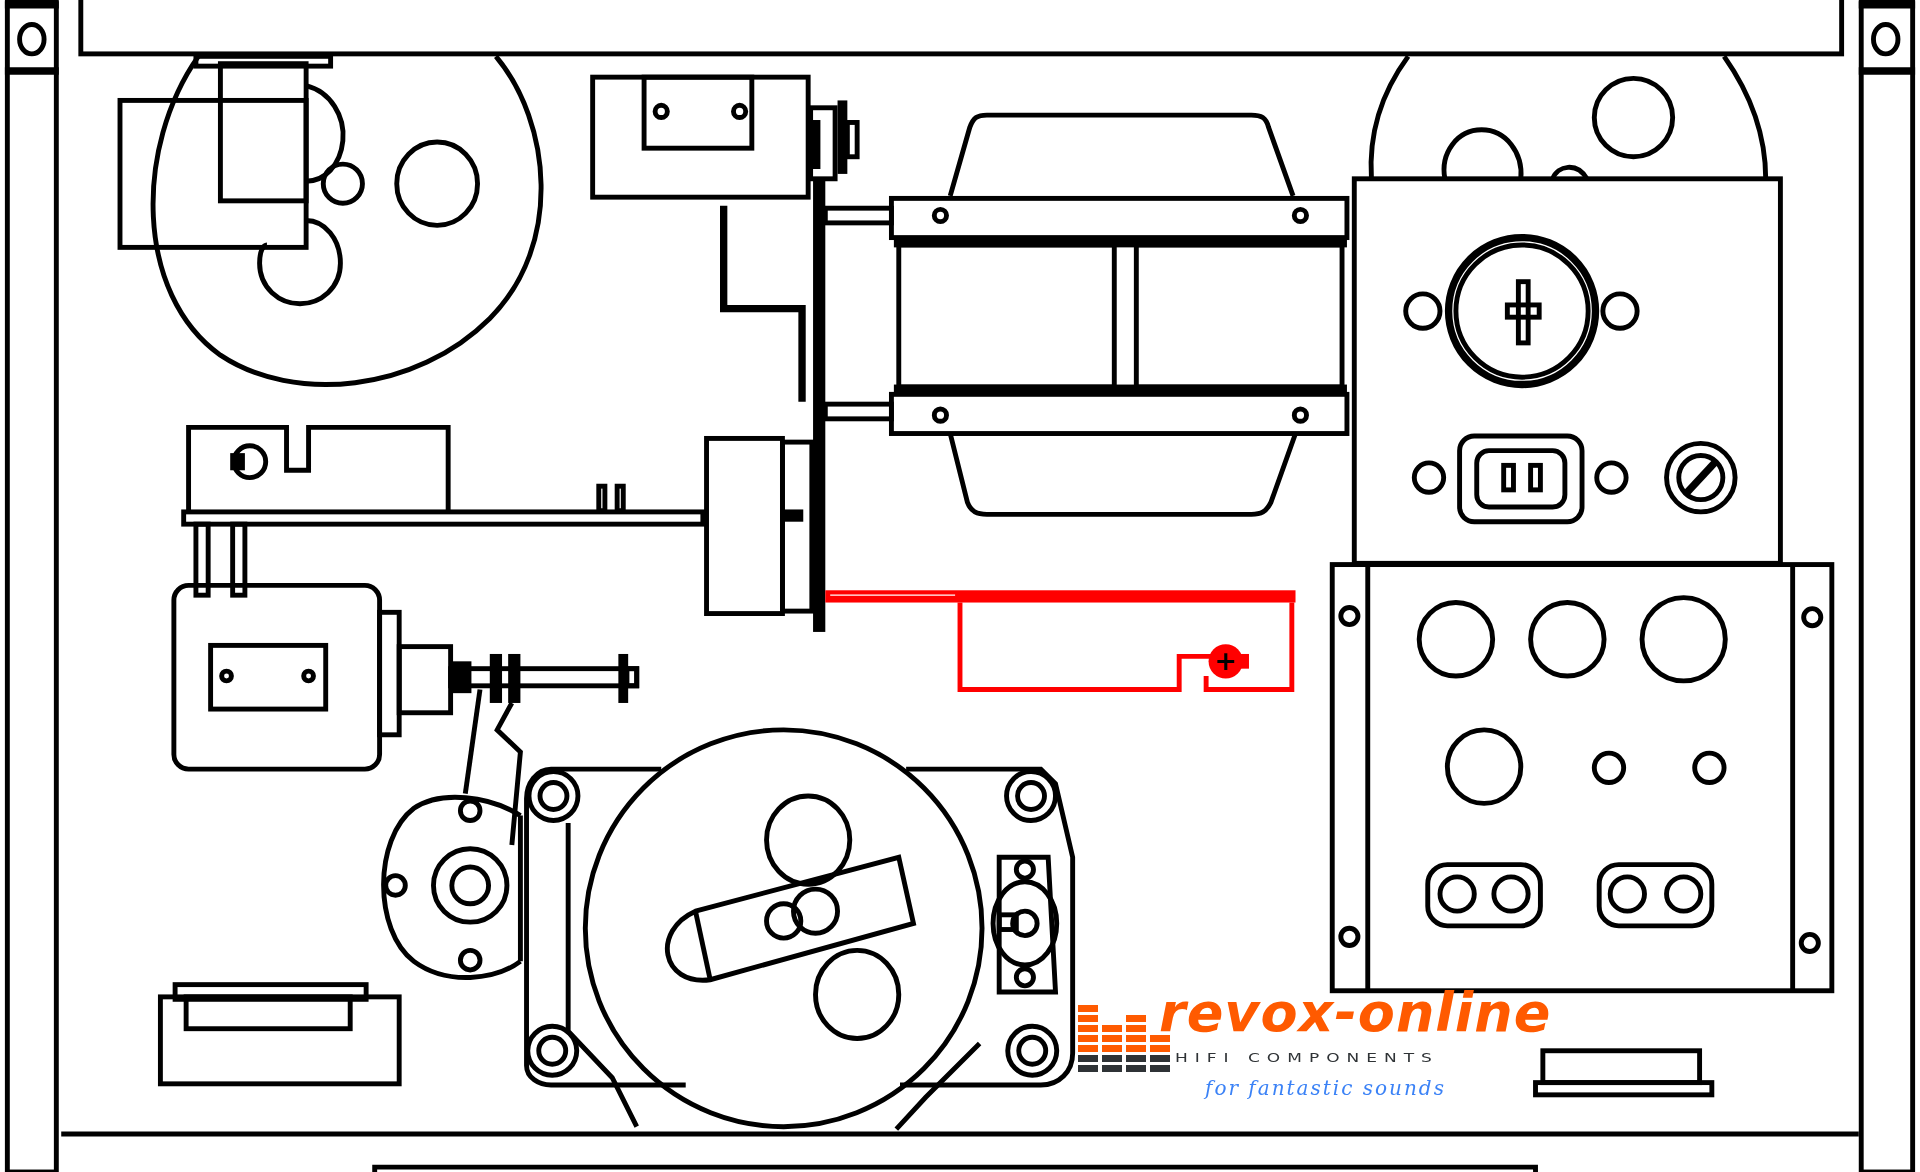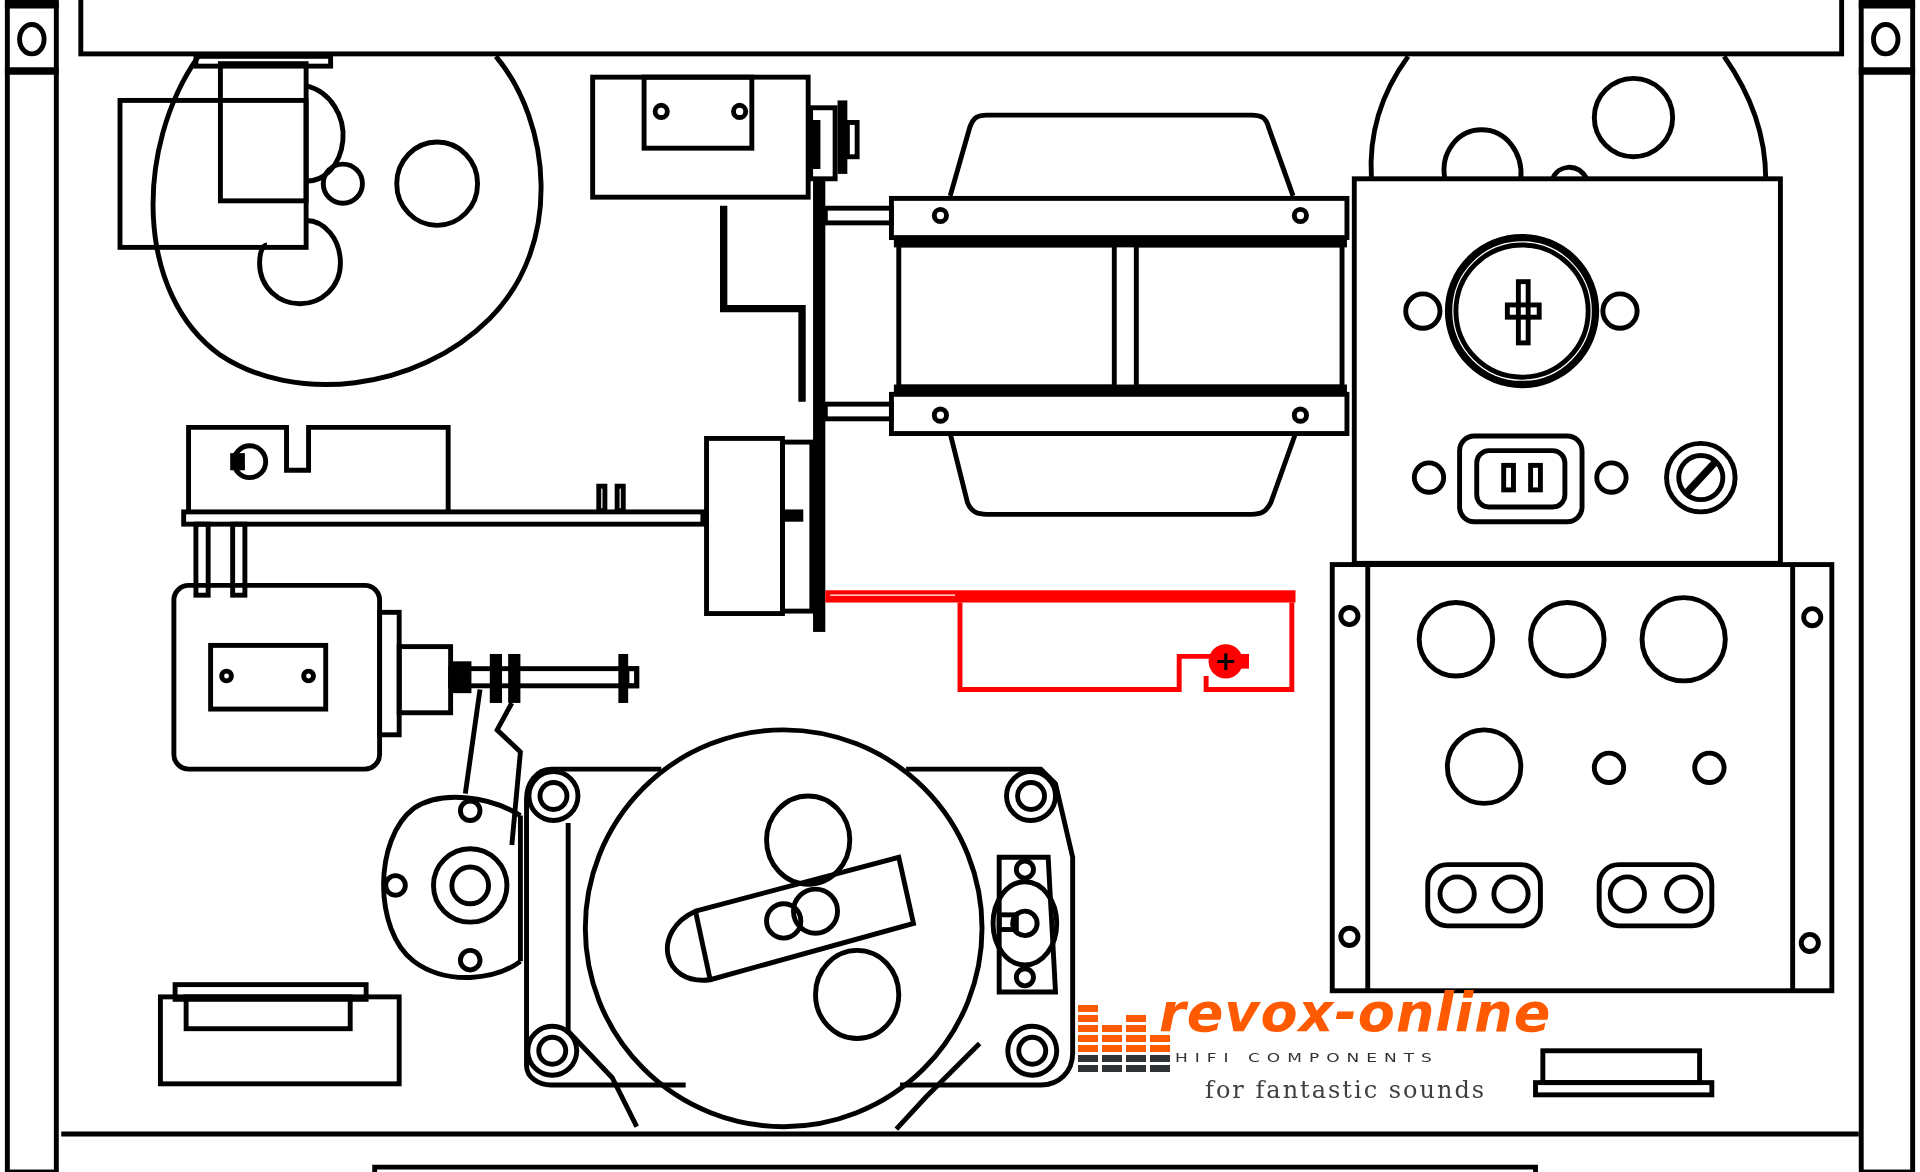--- a/index.html
+++ b/index.html
@@ -4,21 +4,21 @@
 <style>
   html, body { margin: 0; padding: 0; background: #ffffff; }
   body { width: 1920px; height: 1172px; overflow: hidden; position: relative; font-family: "DejaVu Sans", sans-serif; }
   #diagram { position: absolute; left: 0; top: 0; width: 1920px; height: 1172px; }
   .ln { fill: none; stroke: #000; stroke-width: 4; stroke-linejoin: miter; }
   .thick { fill: none; stroke: #000; stroke-width: 6; }
   .fillk { fill: #000; stroke: none; }
   .wire { fill: none; stroke: #ff0000; stroke-width: 4; }
   .brand-main { position: absolute; left: 1159px; top: 986px; font-family: "DejaVu Sans", sans-serif; font-weight: bold; font-style: italic; font-size: 54px; letter-spacing: 1px; line-height: 1; }
   .brand-sub { position: absolute; left: 1175px; top: 1051px; font-family: "DejaVu Sans", sans-serif; font-size: 17px; letter-spacing: 7px; line-height: 1; transform: scaleY(0.75); transform-origin: left top; }
-  .brand-tag { position: absolute; left: 1205px; top: 1078px; font-family: "DejaVu Serif", serif; font-size: 24px; letter-spacing: 2px; line-height: 1; color: #404040; }
+  .brand-tag { position: absolute; left: 1205px; top: 1078px; font-family: "DejaVu Serif", serif; font-style: italic; font-size: 20px; letter-spacing: 2px; line-height: 1; color: #3b82f6; }
   .eq { position: absolute; left: 1078px; top: 1002px; width: 98px; height: 70px; }
   .eq-col { position: absolute; bottom: 0; width: 20px; display: flex; flex-direction: column; justify-content: flex-end; gap: 3px; }
   .eq-bar { width: 20px; height: 7px; }
 </style>
 </head>
 <body>
 
 <svg id="diagram" viewBox="0 0 1568 957" preserveAspectRatio="none" xmlns="http://www.w3.org/2000/svg">
 
   <g>

